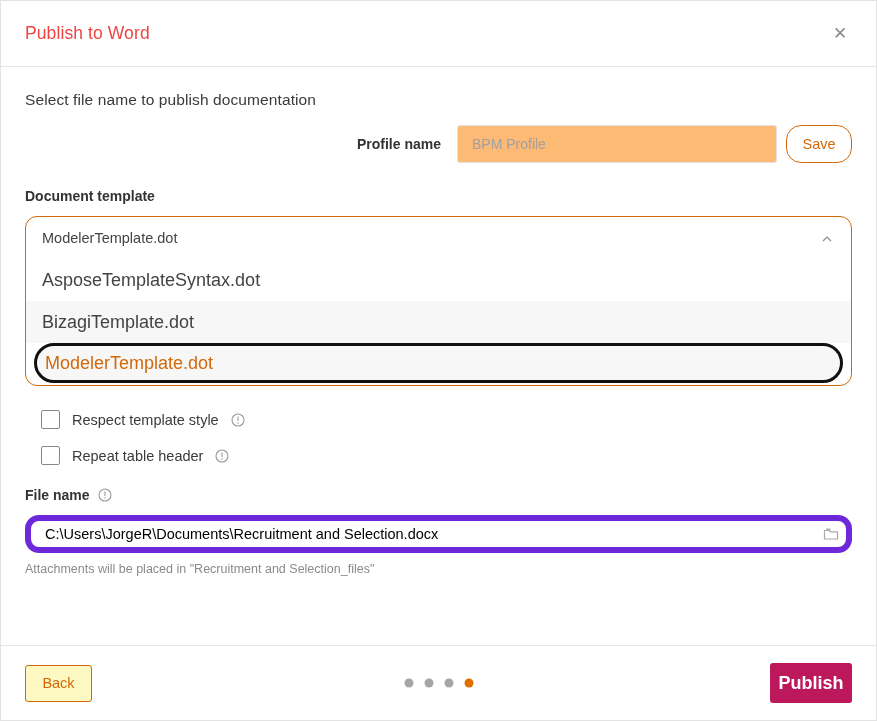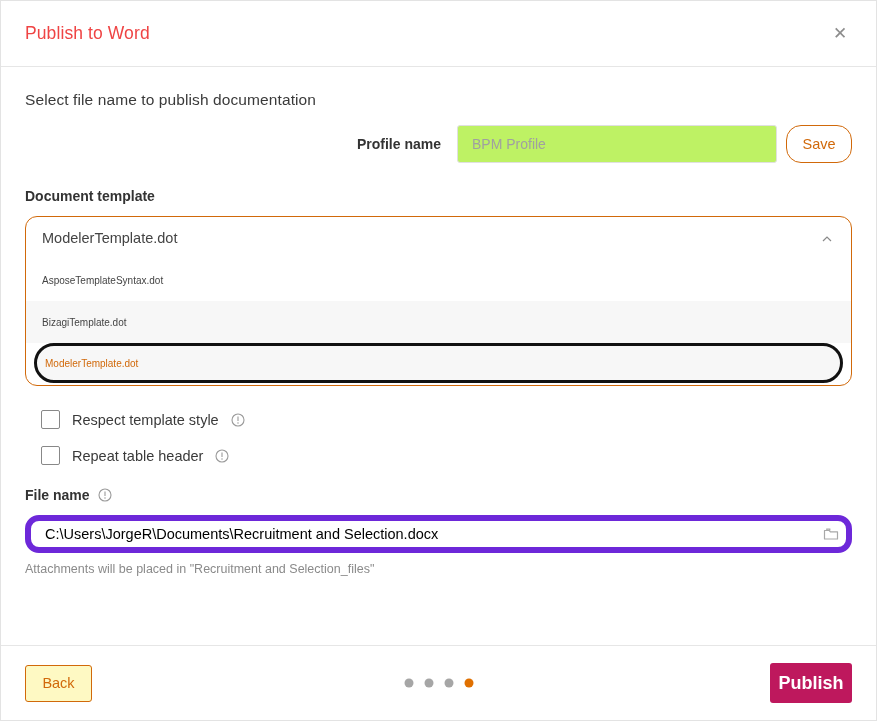--- a/index.html
+++ b/index.html
@@ -86,21 +86,21 @@
     font-weight: bold;
     color: #333333;
     margin-right: 16px;
     white-space: nowrap;
   }
   .profile-input {
     width: 320px;
     height: 38px;
     border: 1px solid #e0e0e0;
     border-radius: 3px;
-    background: #bef264;
+    background: #fdba74;
     padding: 0 14px;
     font-size: 14px;
     color: #555;
     font-family: "Liberation Sans", sans-serif;
     outline: none;
   }
   .profile-input::placeholder { color: #a0a0a0; }
 
   .save-btn {
     margin-left: 9px;
@@ -154,21 +154,21 @@
     display: block;
   }
 
   .dropdown-list { position: relative; }
 
   .dropdown-item {
     height: 42px;
     display: flex;
     align-items: center;
     padding: 0 16px;
-    font-size: 10px;
+    font-size: 18px;
     color: #444444;
     cursor: pointer;
     background: #ffffff;
     position: relative;
   }
   .dropdown-item.alt { background: #f7f7f7; }
 
   .dropdown-item.highlighted {
     color: #d1690a;
     background: #f7f7f7;

